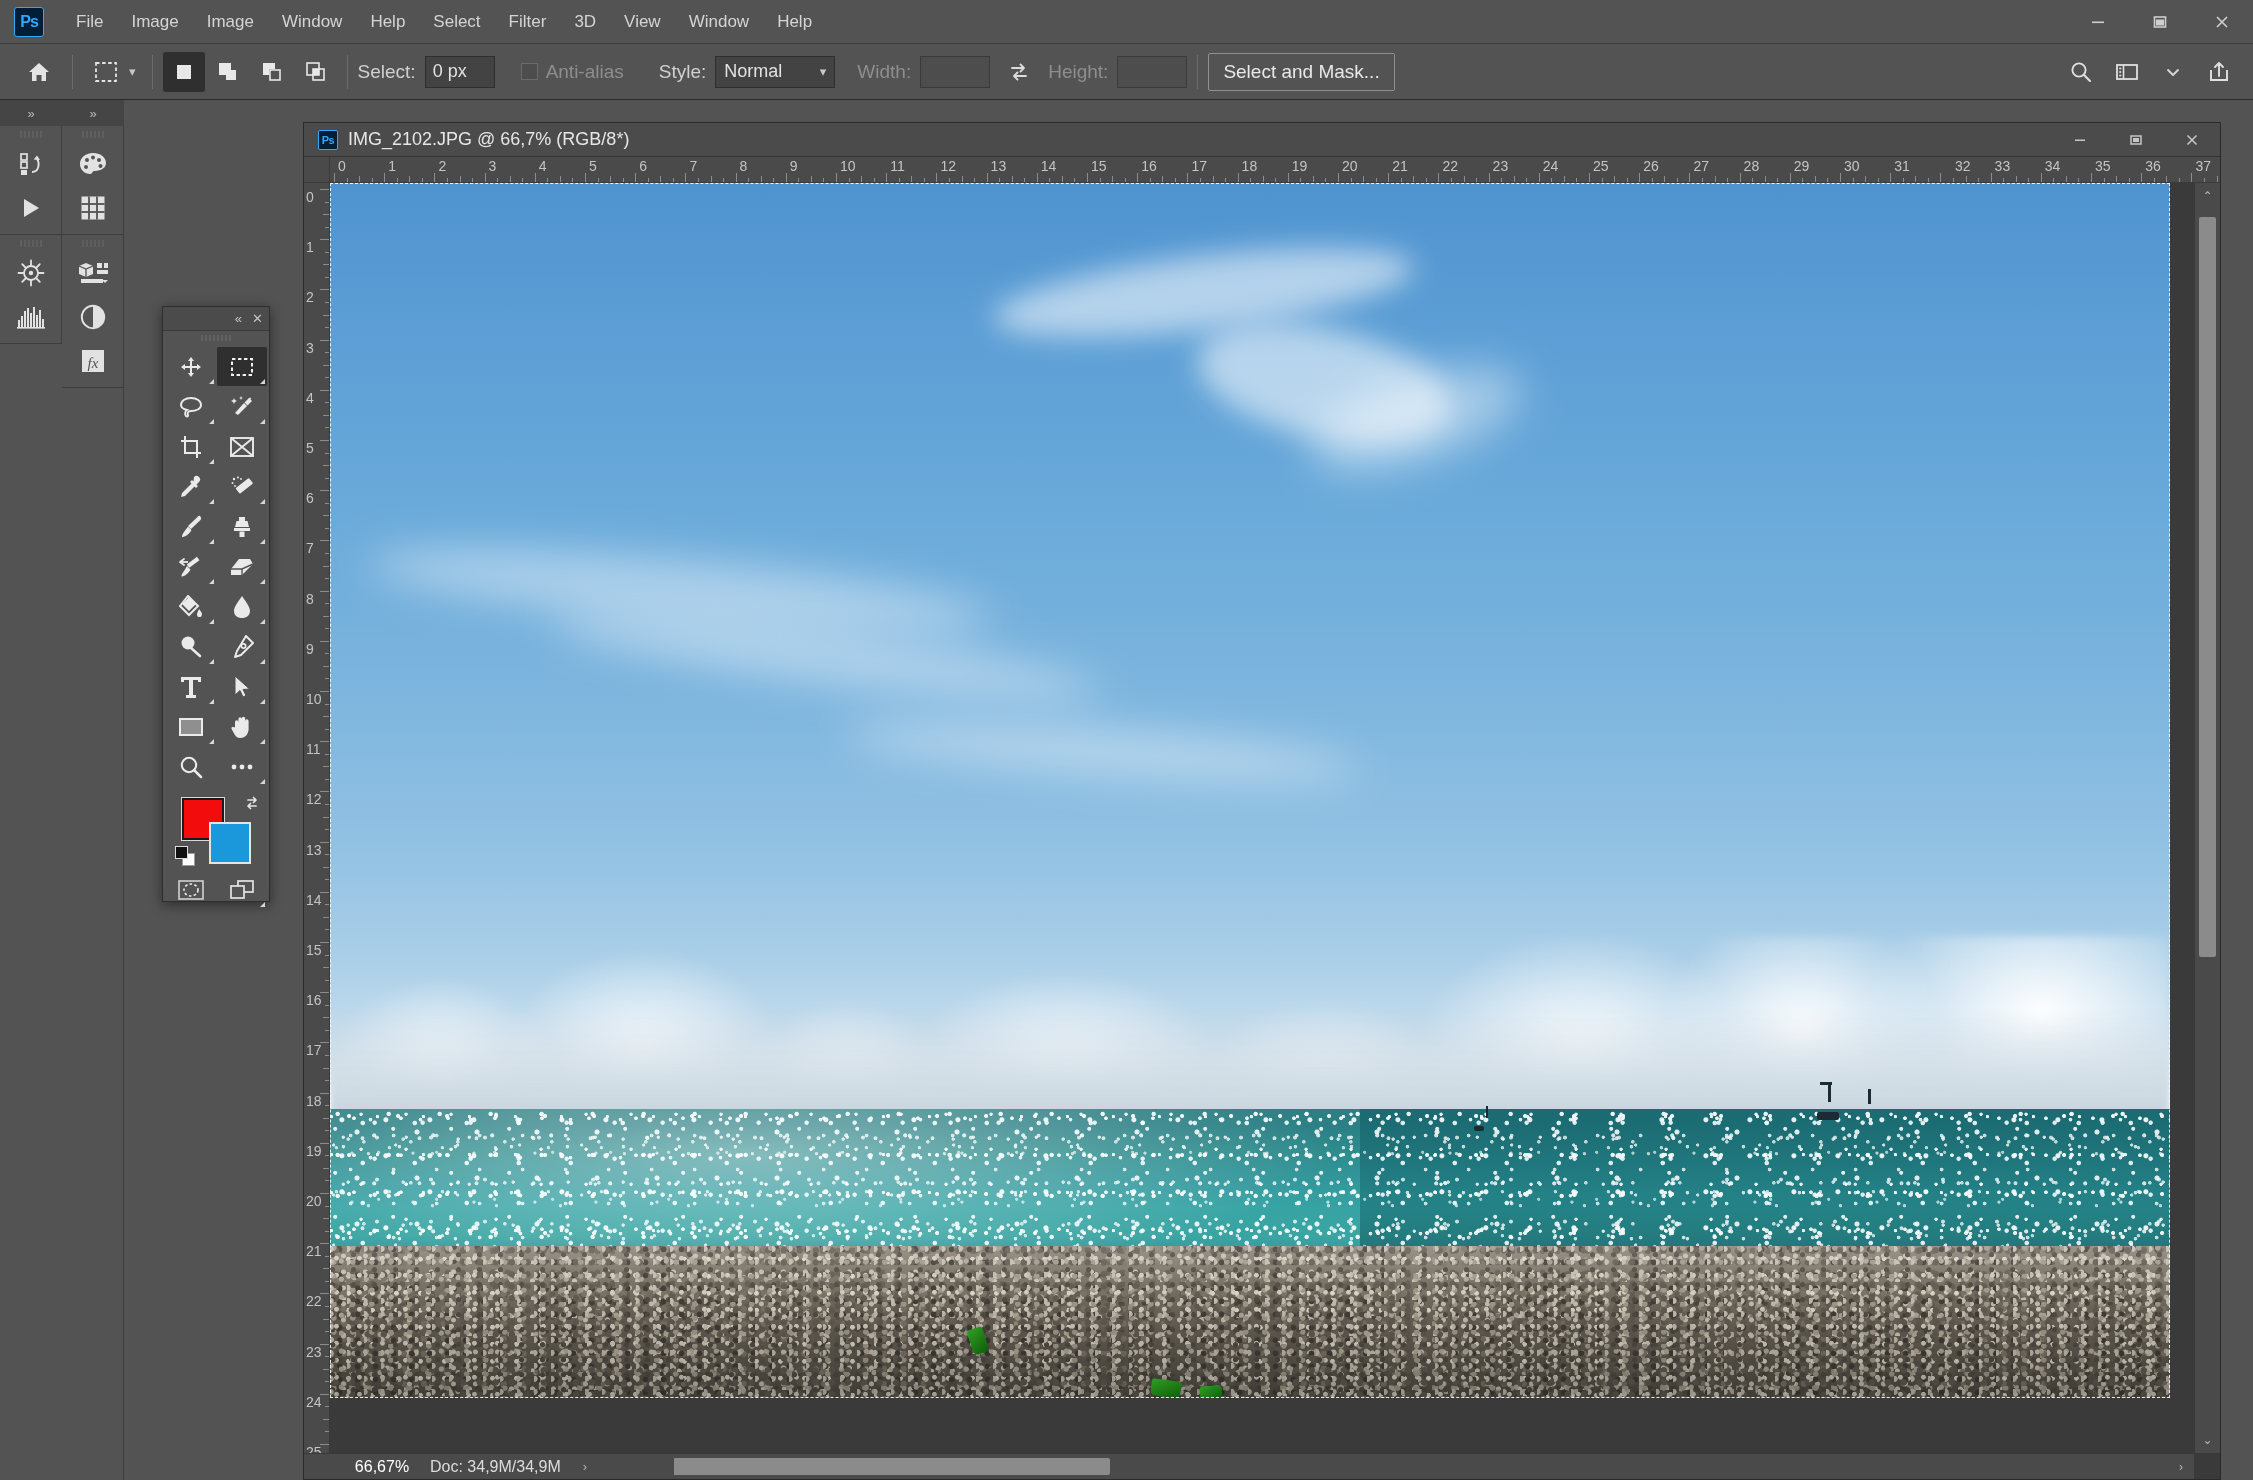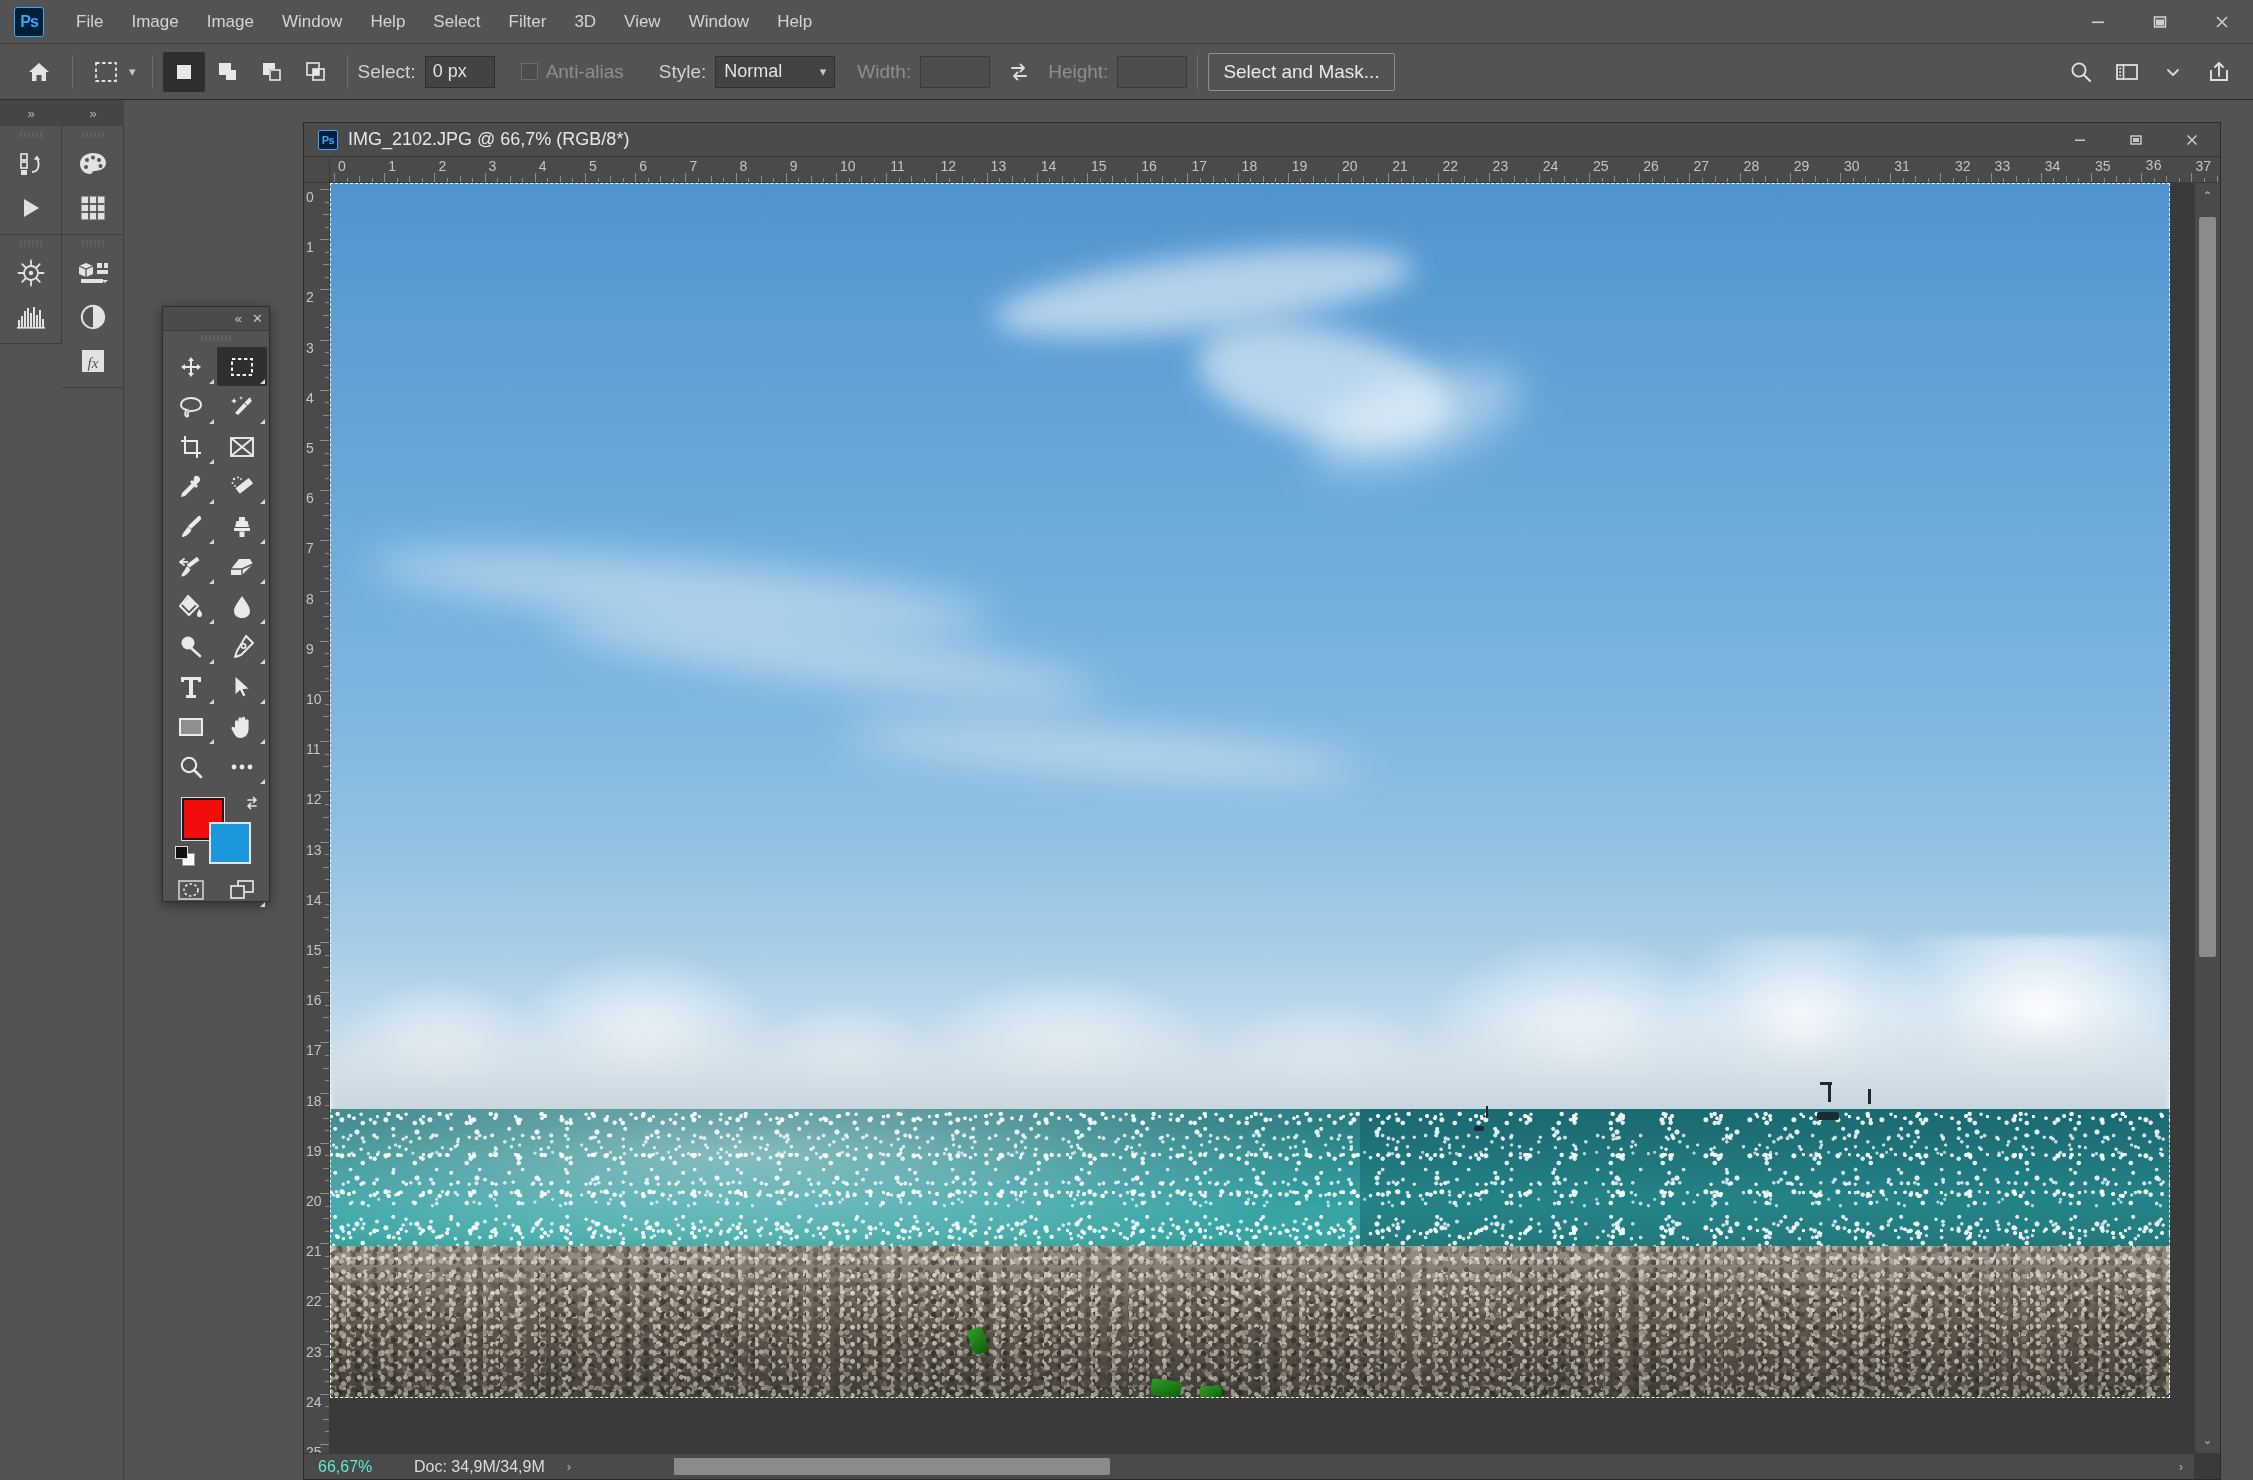--- a/index.html
+++ b/index.html
@@ -352,21 +352,21 @@
   .hs-arrow {
     position:absolute; top:0; bottom:0; width:26px;
     display:flex; align-items:center; justify-content:center;
     color:#b5b5b5; font-size:12px;
   }
   .status-strip {
     position:absolute; left:0; bottom:0; width:370px; height:26px;
     background:#4a4a4a; display:flex; align-items:center;
     border-top:1px solid #3a3a3a; z-index:5;
   }
-  .status-zoom { color:#5eead4; font-size:16px; margin-left:14px; width:96px; }
+  .status-zoom { color:#ffffff; font-size:16px; margin-left:30px; width:96px;text-align:center; }
   .status-doc { color:#ddd; font-size:16px; }
   .status-arrow { color:#b5b5b5; font-size:13px; margin-left:22px; }
 
   
   .toolpal {
     position:absolute; left:162px; top:306px; width:108px; height:596px;
     background:#535353; border:1px solid #2e2e2e;
     box-shadow:0 3px 12px rgba(0,0,0,.45); z-index:60;
   }
   .toolpal-head {
@@ -906,21 +906,21 @@
         <div class="rh-lab" style="left: 1714.8px;">34</div>
         <div class="rh-tick" style="left: 1723.35px; height: 4px;"></div>
         <div class="rh-tick" style="left: 1735.9px; height: 6px;"></div>
         <div class="rh-tick" style="left: 1748.45px; height: 4px;"></div>
         <div class="rh-tick" style="left: 1761px; height: 9px;"></div>
         <div class="rh-lab" style="left: 1765px;">35</div>
         <div class="rh-tick" style="left: 1773.55px; height: 4px;"></div>
         <div class="rh-tick" style="left: 1786.1px; height: 6px;"></div>
         <div class="rh-tick" style="left: 1798.65px; height: 4px;"></div>
         <div class="rh-tick" style="left: 1811.2px; height: 9px;"></div>
-        <div class="rh-lab" style="left: 1815.2px; font-family: Liberation Mono, monospace;">36</div>
+        <div class="rh-lab" style="left: 1815.2px;">36</div>
         <div class="rh-tick" style="left: 1823.75px; height: 4px;"></div>
         <div class="rh-tick" style="left: 1836.3px; height: 6px;"></div>
         <div class="rh-tick" style="left: 1848.85px; height: 4px;"></div>
         <div class="rh-tick" style="left: 1861.4px; height: 9px;"></div>
         <div class="rh-lab" style="left: 1865.4px;">37</div>
         <div class="rh-tick" style="left: 1873.95px; height: 4px;"></div>
         <div class="rh-tick" style="left: 1886.5px; height: 6px;"></div>
       </div>
     <div class="ruler-v" id="ruler-v">
         <div class="rv-tick" style="top: 6px; width: 9px;"></div>

